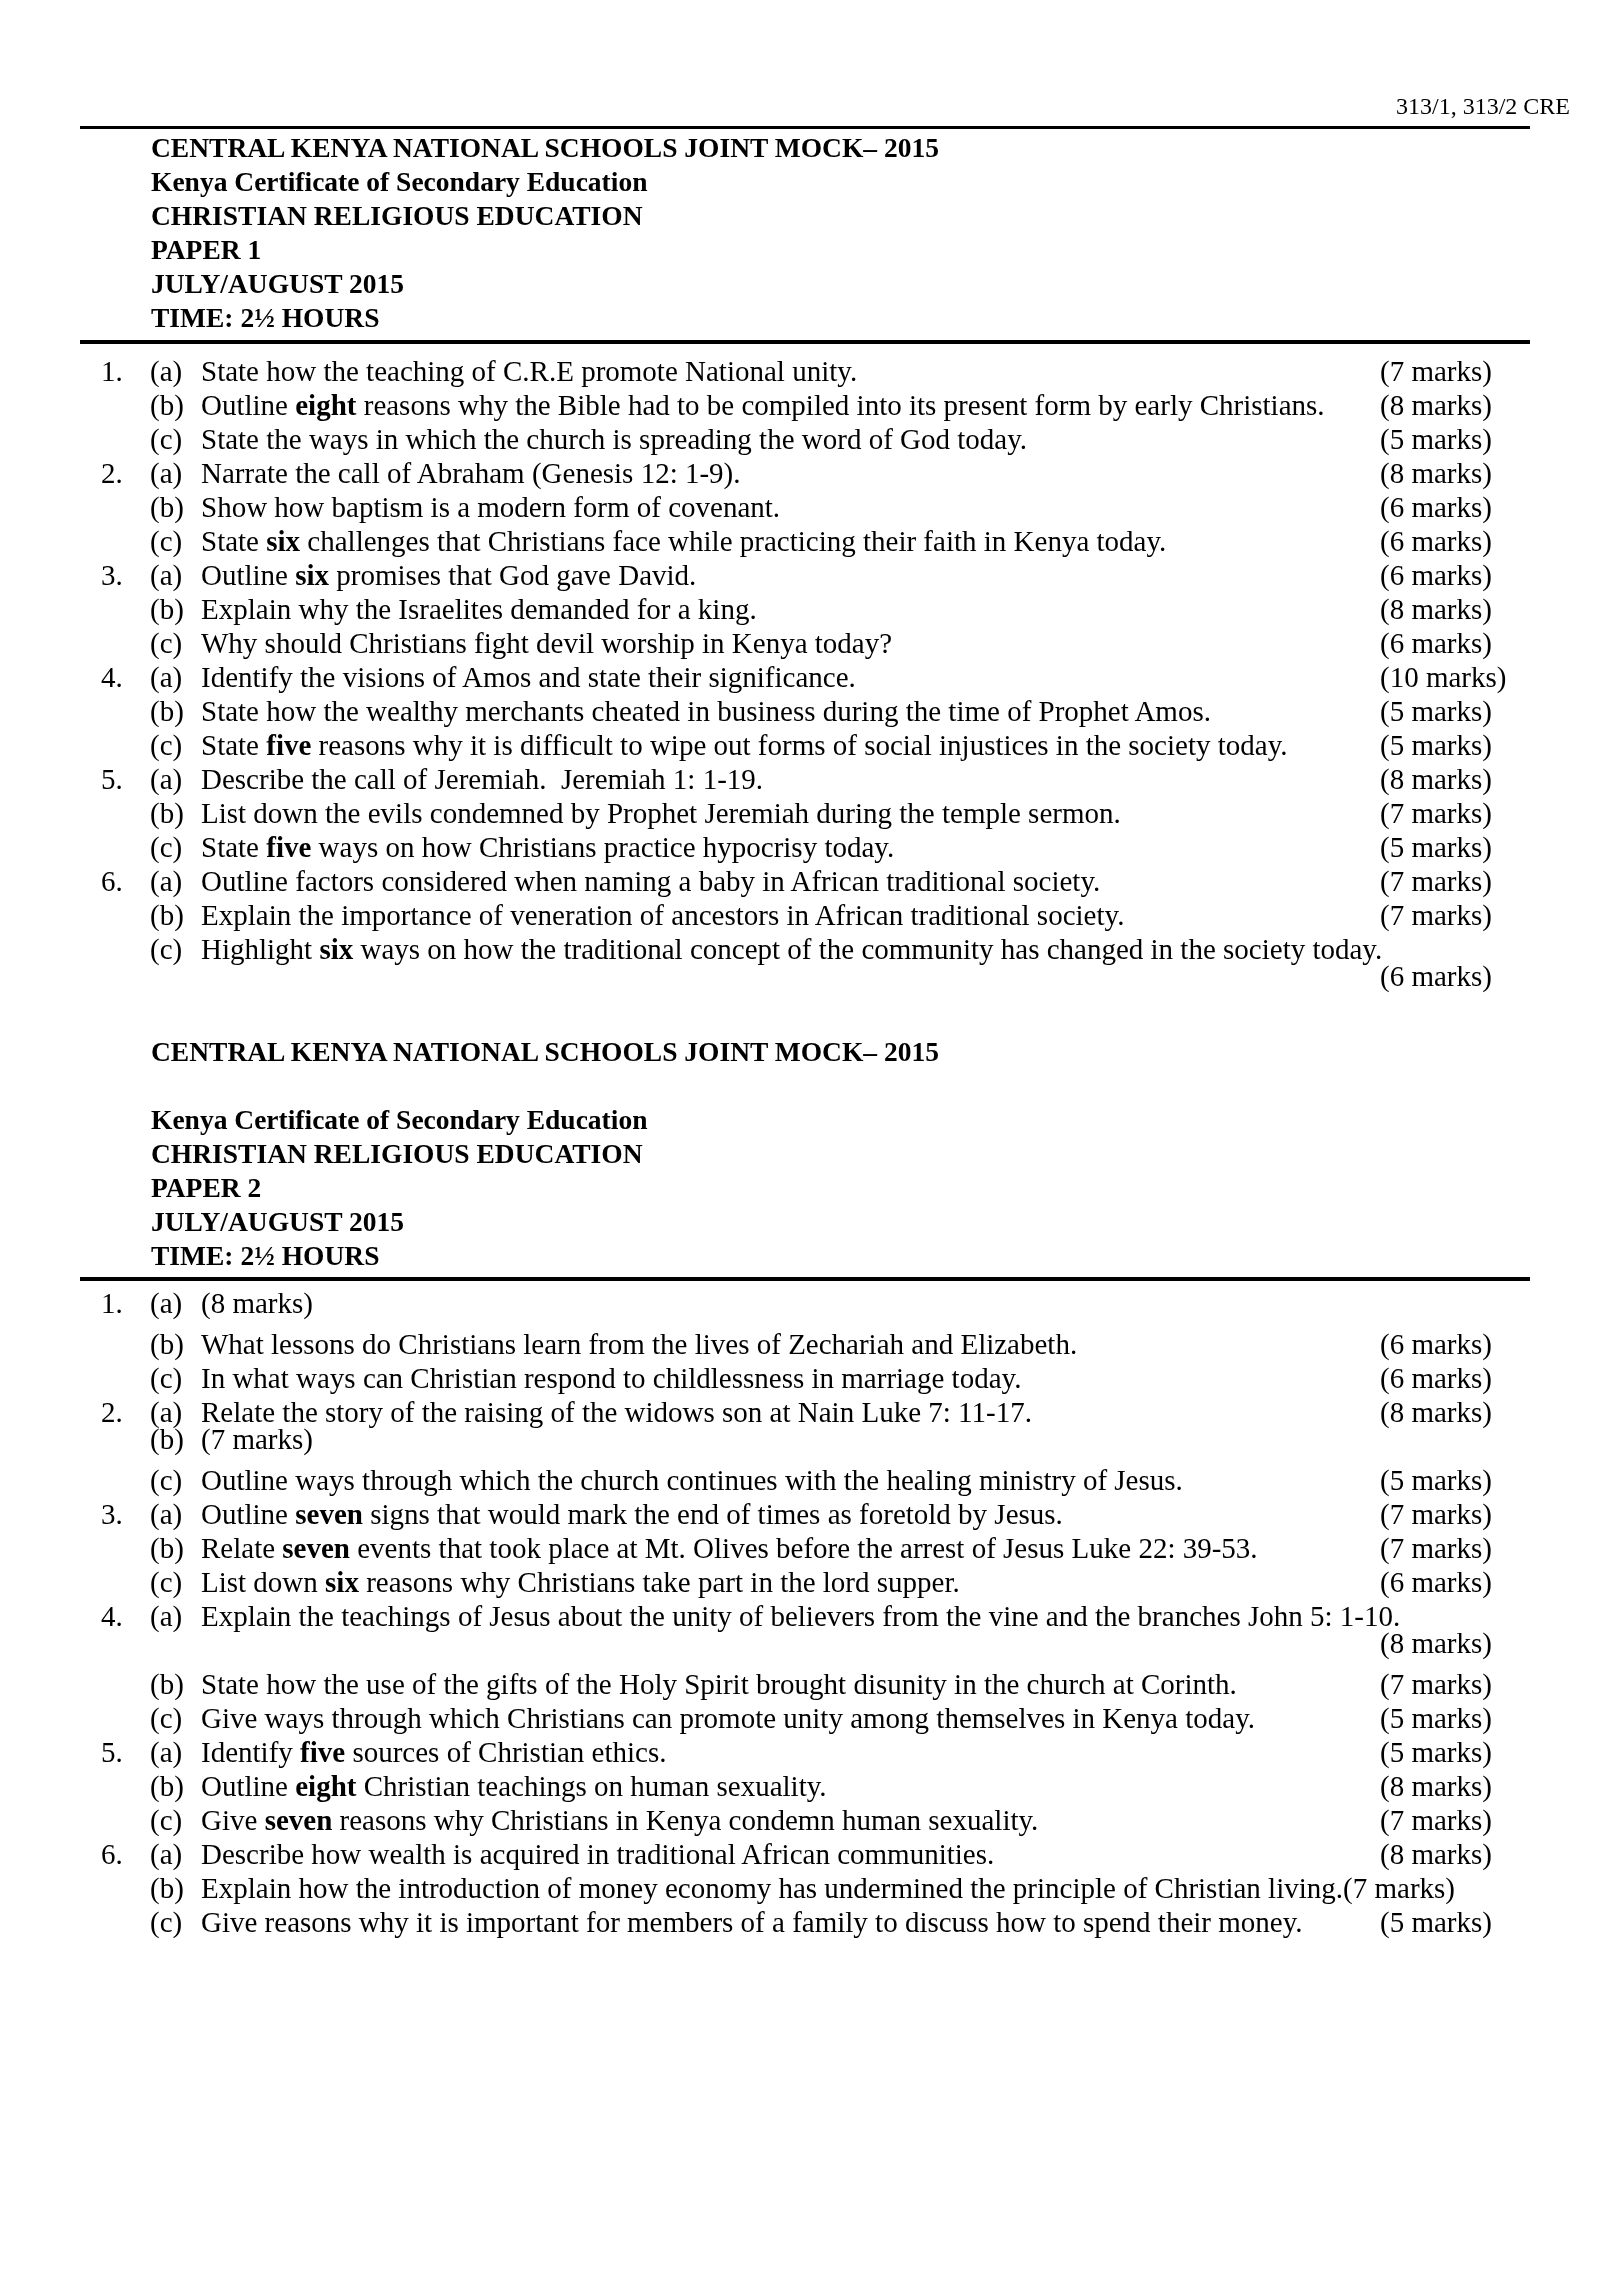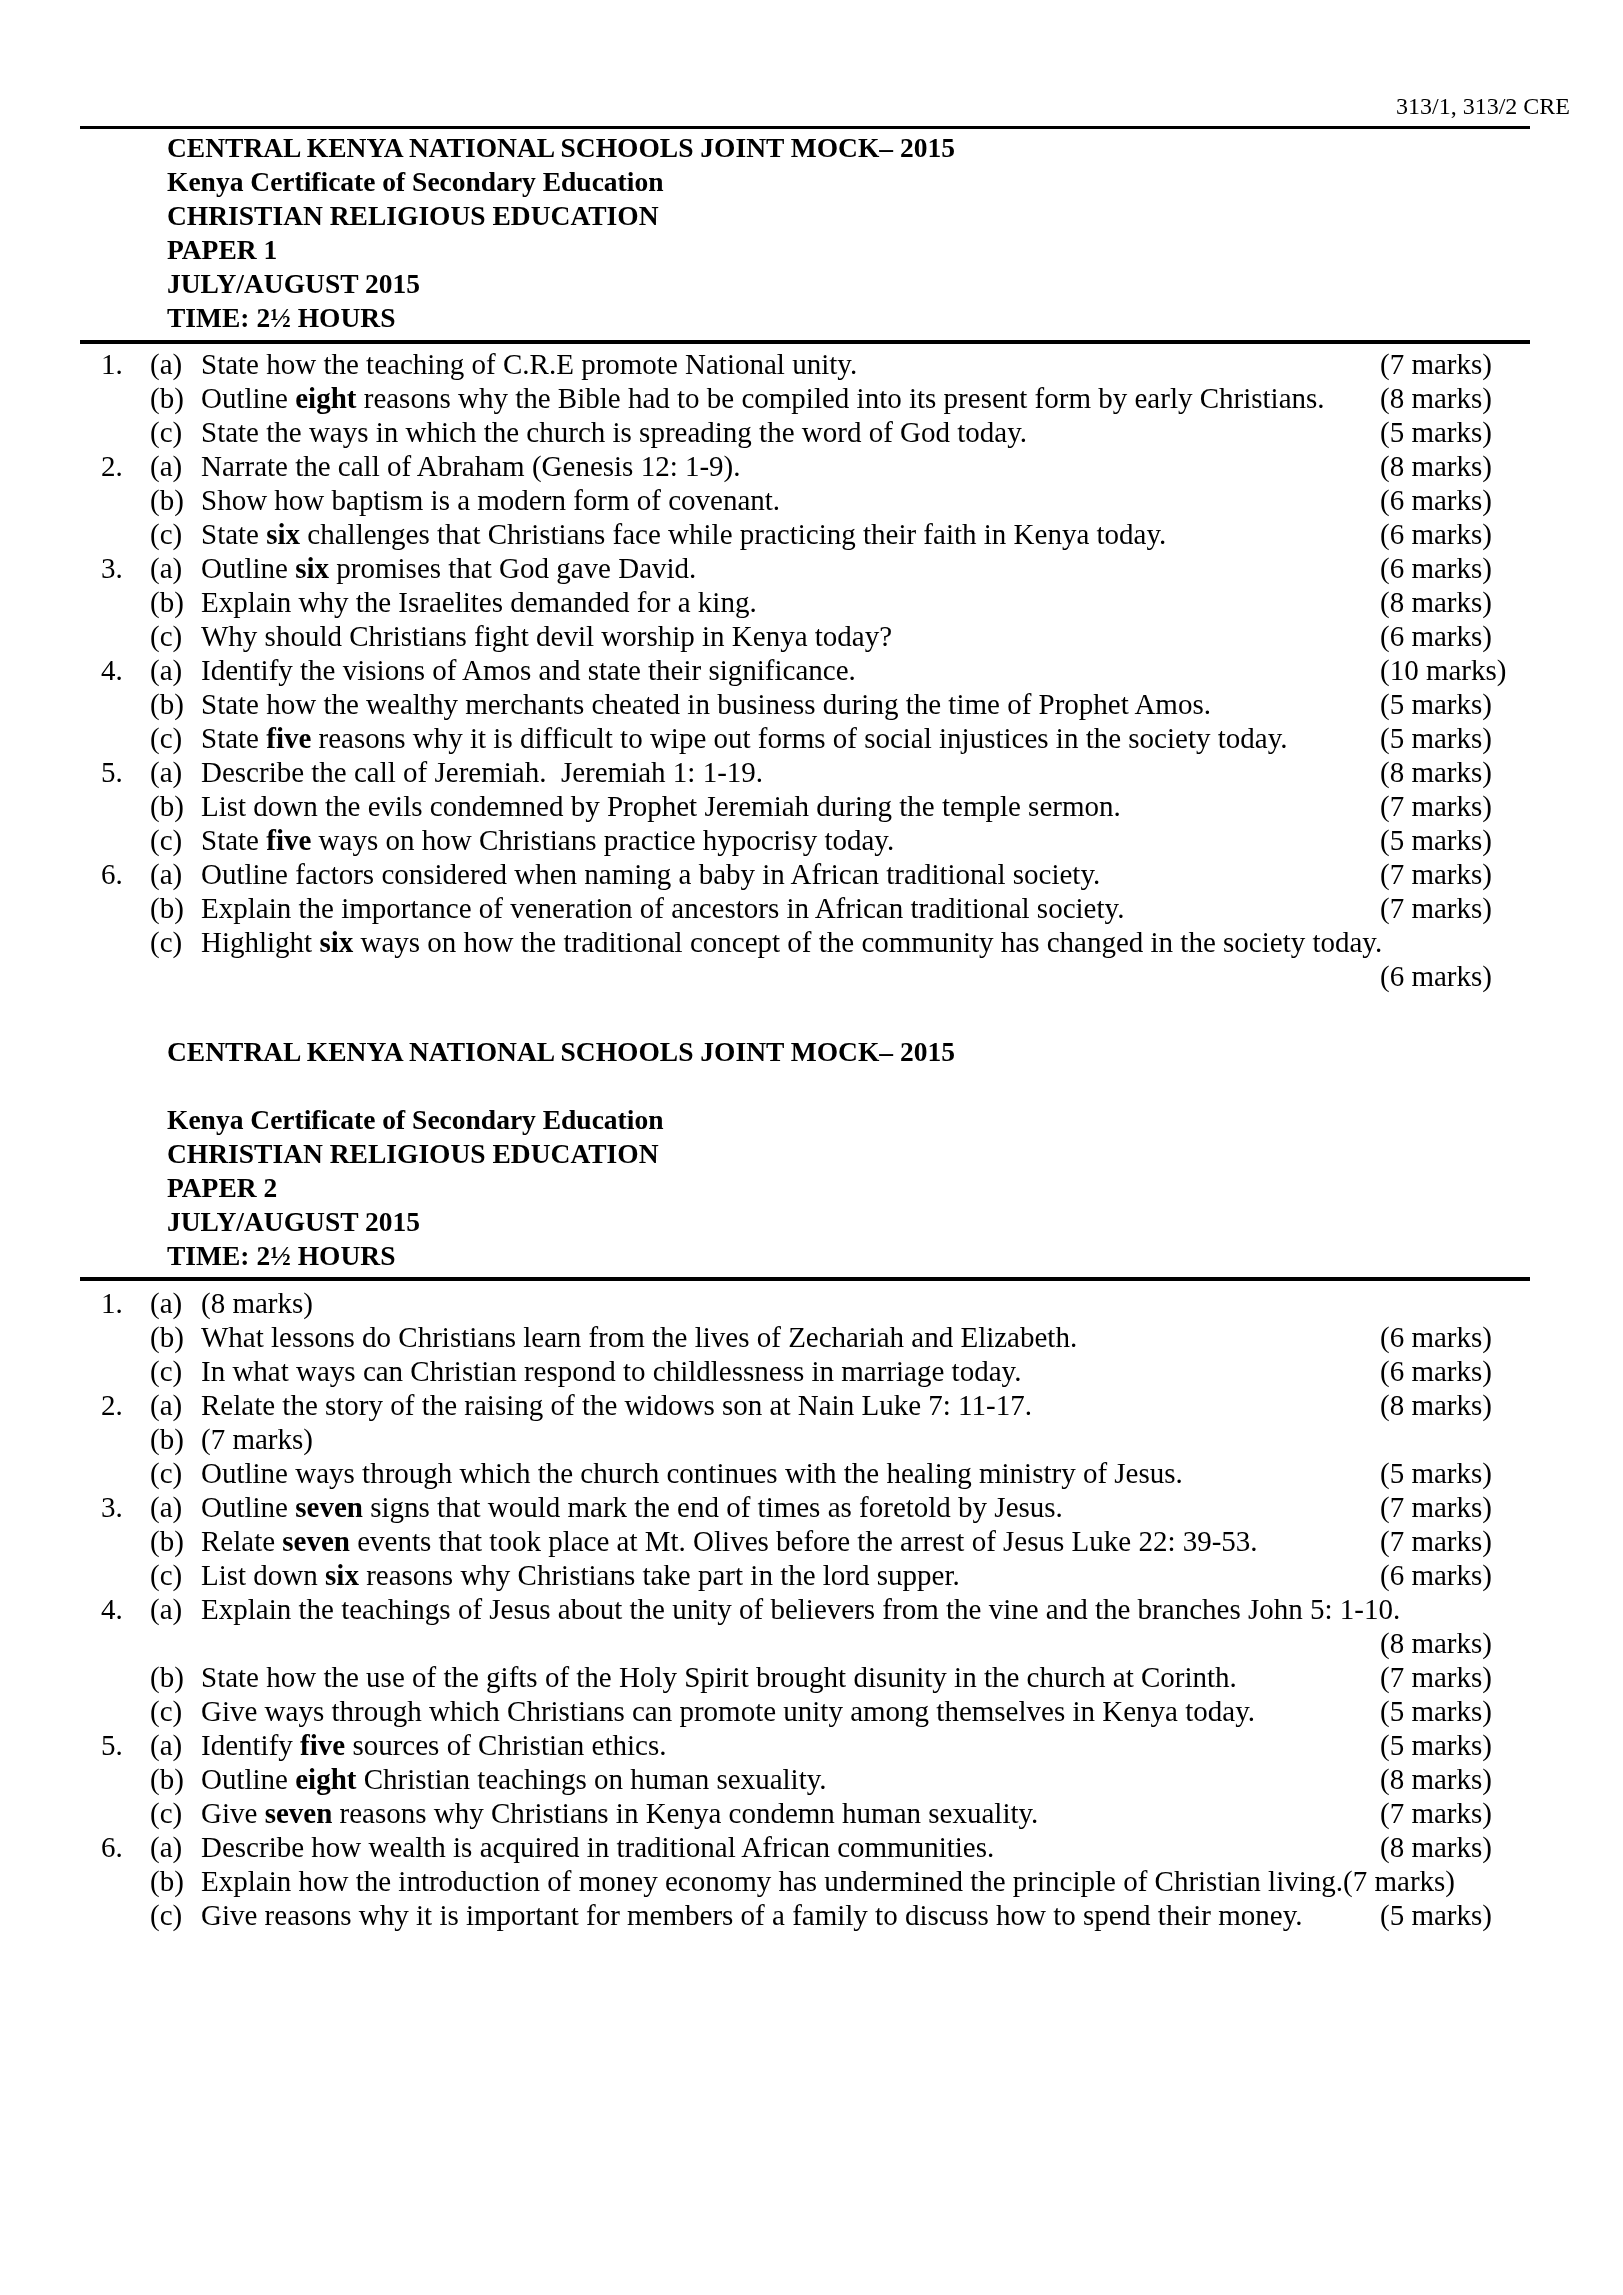--- a/index.html
+++ b/index.html
@@ -29,21 +29,21 @@
     left: 80px;
     width: 1450px;
     background: #000000;
   }
   .rule-header { top: 126px; height: 2.6px; }
   .rule-p1 { top: 340px; height: 3.9px; }
   .rule-p2 { top: 1277px; height: 3.9px; }
 
   .title-block {
     position: absolute;
-    left: 167px;
+    left: 151px;
     font-weight: bold;
     font-size: 27.5px;
     line-height: 34px;
   }
   .title-p1 { top: 131px; }
   .title-p2 { top: 1035px; }
   .title-line { min-height: 34px; white-space: pre; }
 
   .questions {
     position: absolute;
@@ -65,20 +65,21 @@
     white-space: pre;
   }
   .q-letter {
     flex: 0 0 51px;
     white-space: pre;
   }
   .q-text {
     flex: 0 0 1179px;
     white-space: pre;
     overflow: visible;
+    margin-top: 7px;
   }
   .q-marks {
     flex: 0 0 232px;
     white-space: pre;
   }
   .q-row.inline-marks .q-text {
     flex: 0 0 auto;
     text-align: center;
   }
   .q-row.inline-marks .q-marks {

